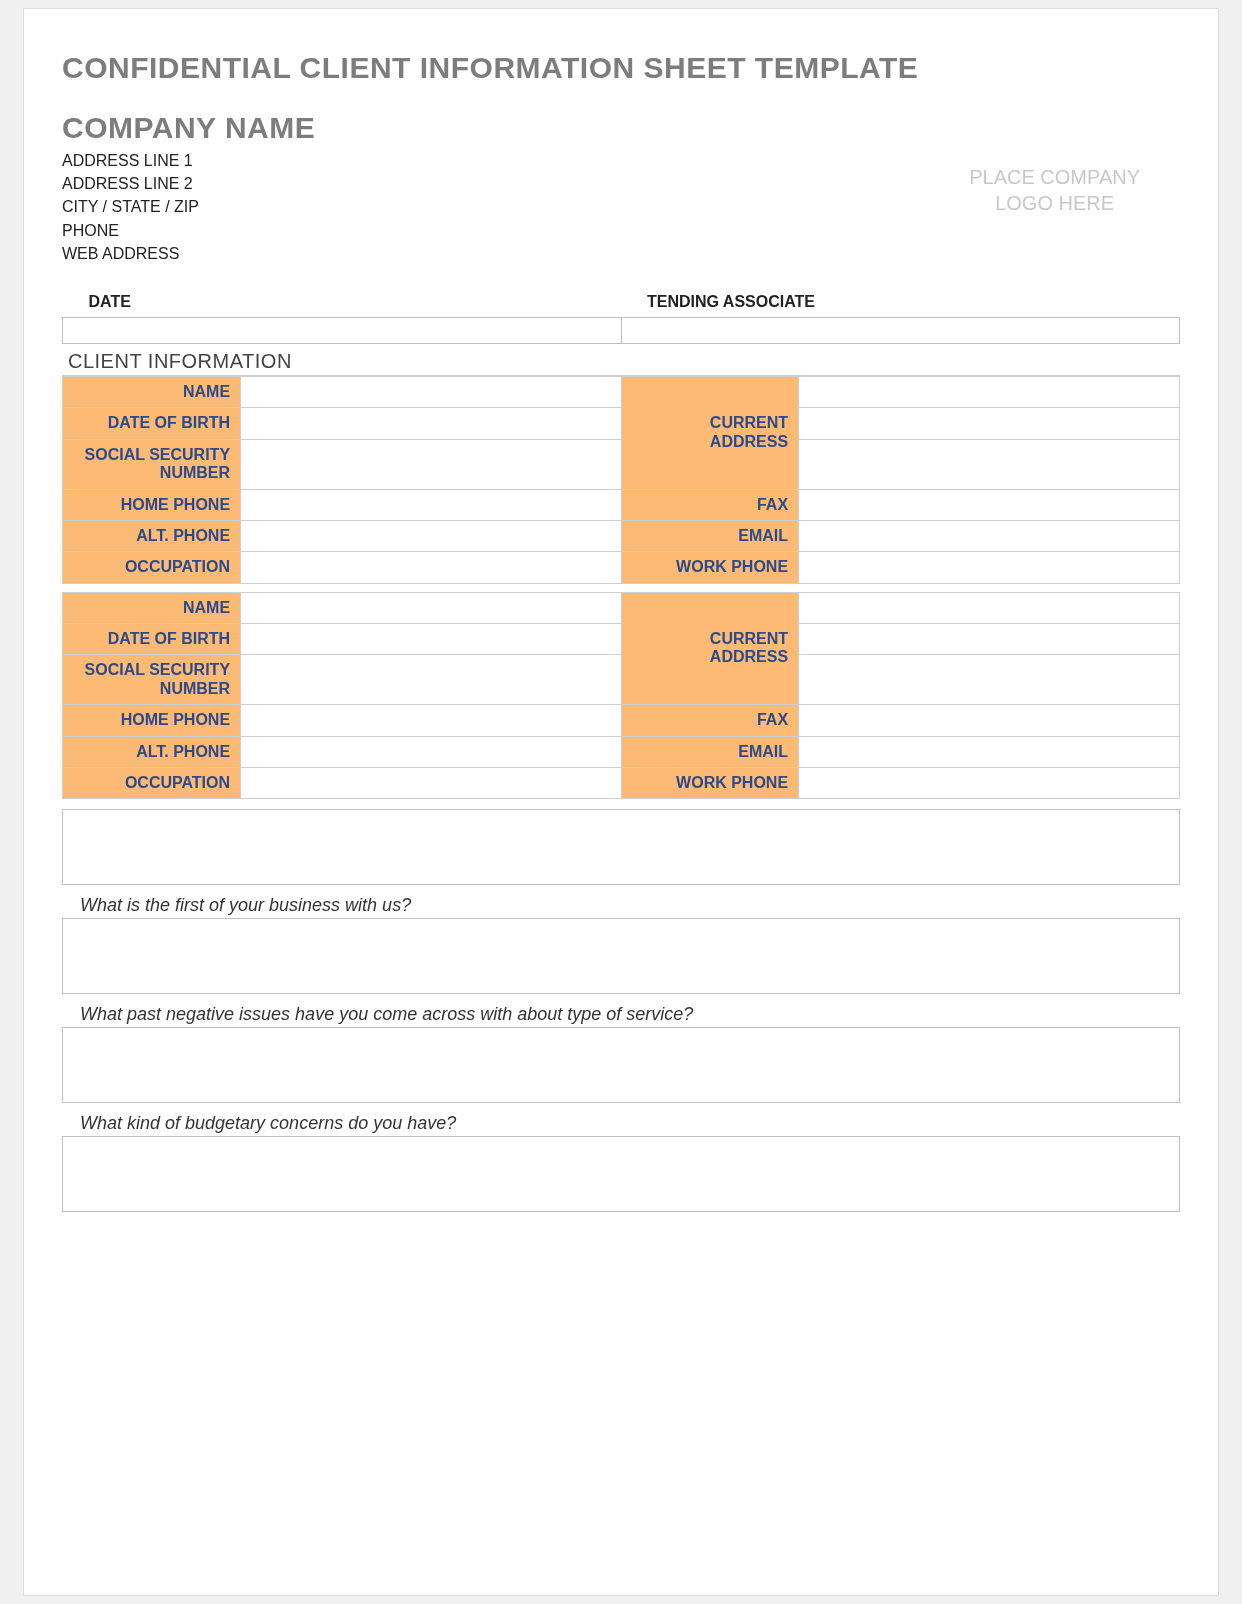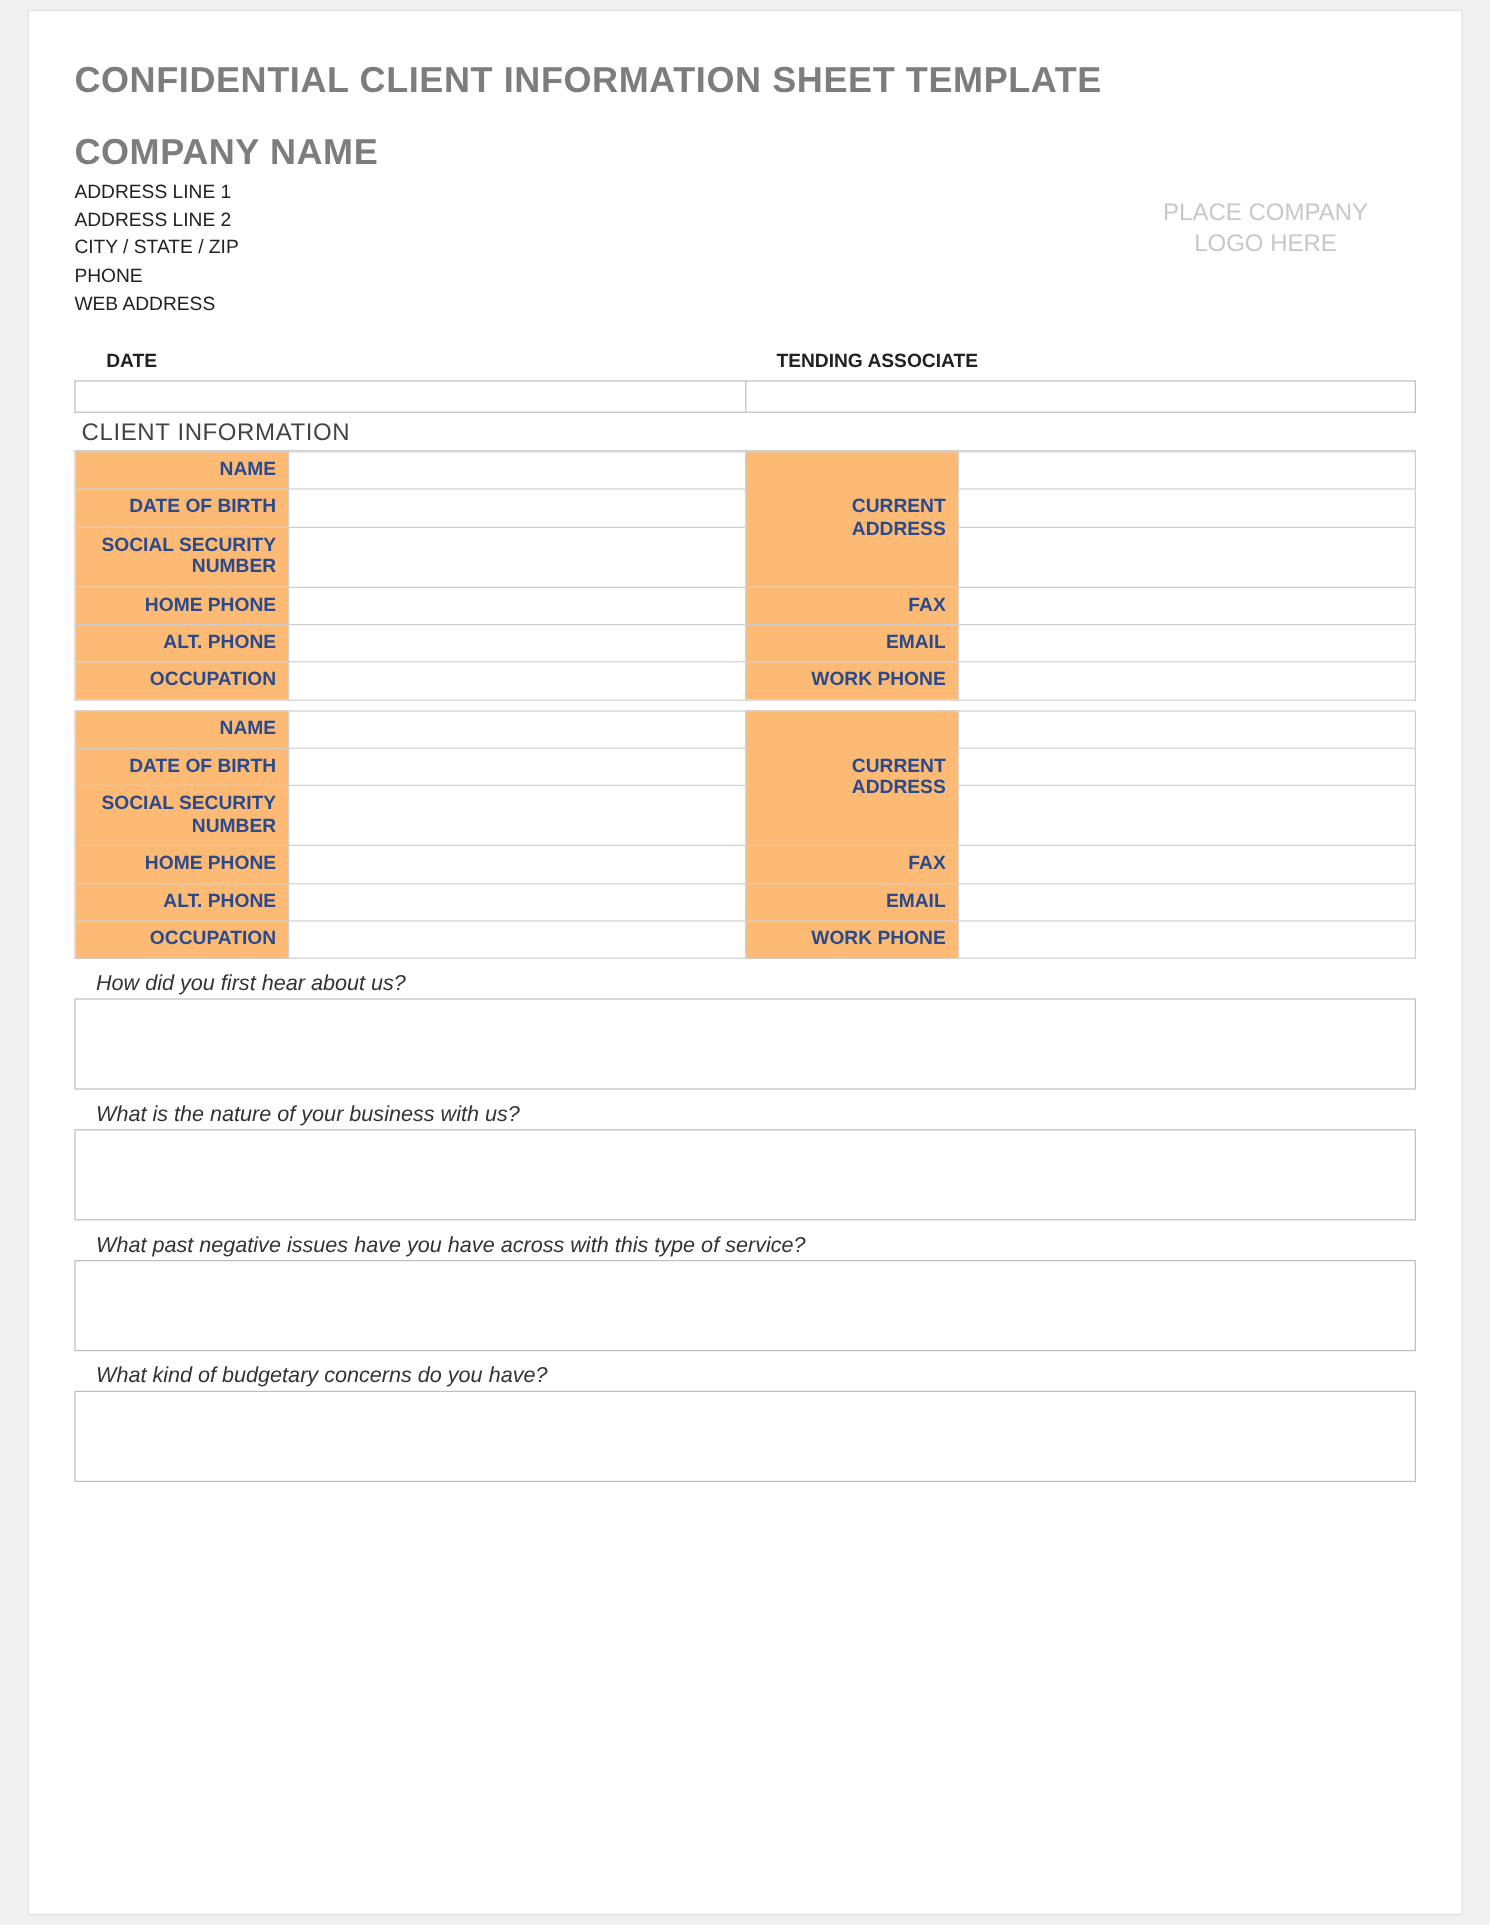--- a/index.html
+++ b/index.html
@@ -227,29 +227,28 @@
     <tr>
       <td class="label-cell">OCCUPATION</td>
       <td class="value-cell"></td>
       <td class="label-cell">WORK PHONE</td>
       <td class="value-cell"></td>
     </tr>
   </tbody>
     </table>
 
   <div class="question-block">
-    <div class="question-text">How did you first hear about us?</div>
-    <div class="question-box"></div>
-  </div>
-  <div class="question-block">
-    <div class="question-text">What is the nature of your business with us?</div>
-    <div class="question-box"></div>
-  </div>
-  <div class="question-block">
-    <div class="question-text">What past negative issues have you have across with this type of service?</div>
+    <div class="question-box"></div>
+  </div>
+  <div class="question-block">
+    <div class="question-text">What is the first of your business with us?</div>
+    <div class="question-box"></div>
+  </div>
+  <div class="question-block">
+    <div class="question-text">What past negative issues have you come across with about type of service?</div>
     <div class="question-box"></div>
   </div>
   <div class="question-block">
     <div class="question-text">What kind of budgetary concerns do you have?</div>
     <div class="question-box"></div>
   </div>
 
 </div>
 
 </body></html>

